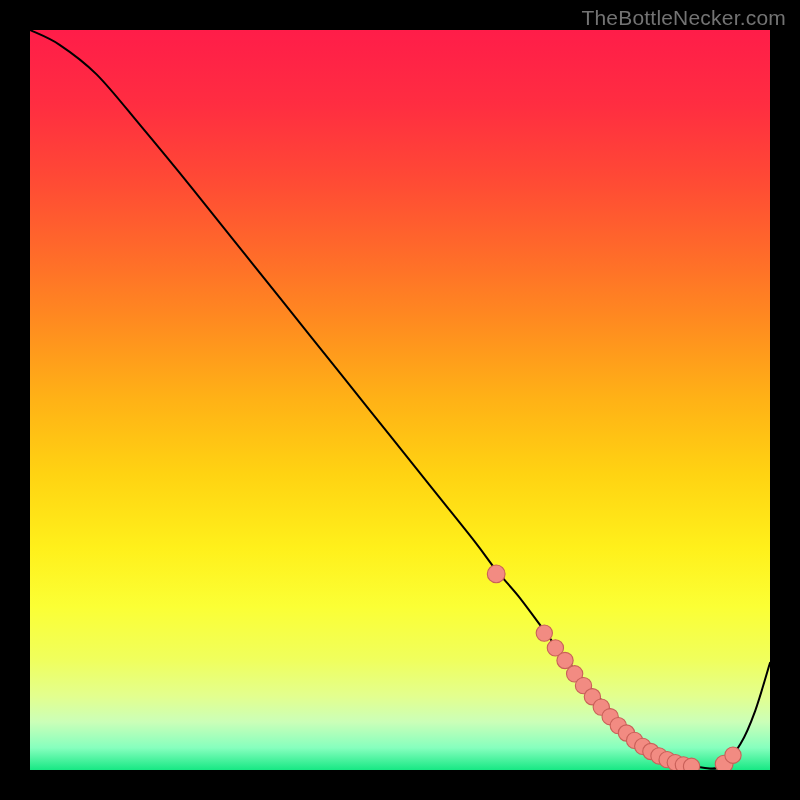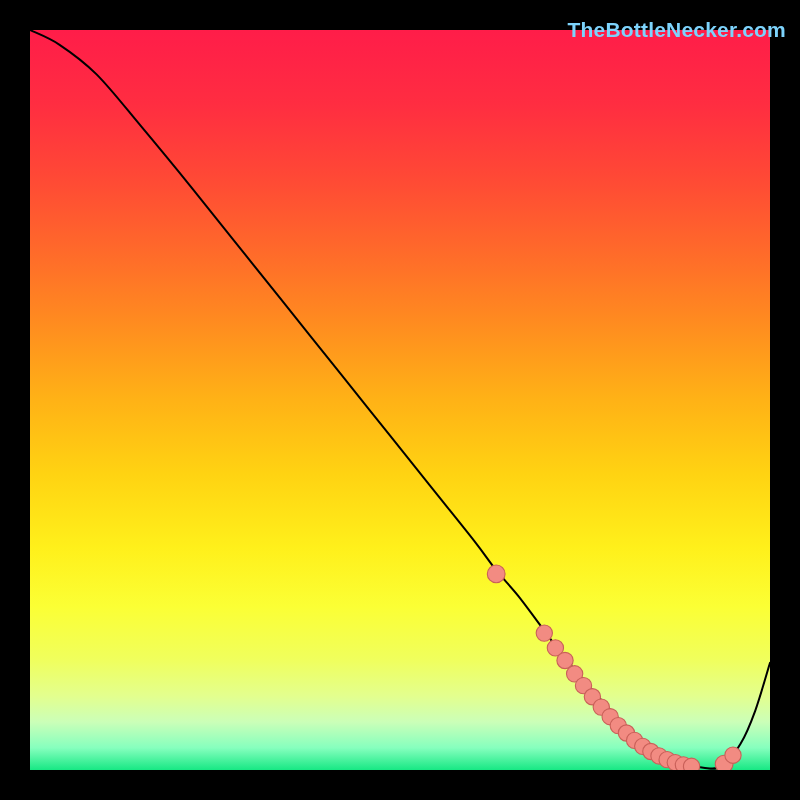--- a/index.html
+++ b/index.html
@@ -24,25 +24,25 @@
     width: 740px;
     height: 740px;
   }
   .plot-area svg {
     width: 100%;
     height: 100%;
     display: block;
   }
   .watermark {
     position: absolute;
-    top: 18px;
+    top: 6px;
     right: 14px;
-    color: #7dd3fc;
+    color: #737373;
     font-size: 21px;
-    font-weight: 700;
+    font-weight: 400;
     letter-spacing: 0.2px;
     user-select: none;
   }
 </style>
 </head>
 <body>
 
 <div class="stage">
   <div class="plot-area">
     <svg viewBox="0 0 100 100" preserveAspectRatio="none">

